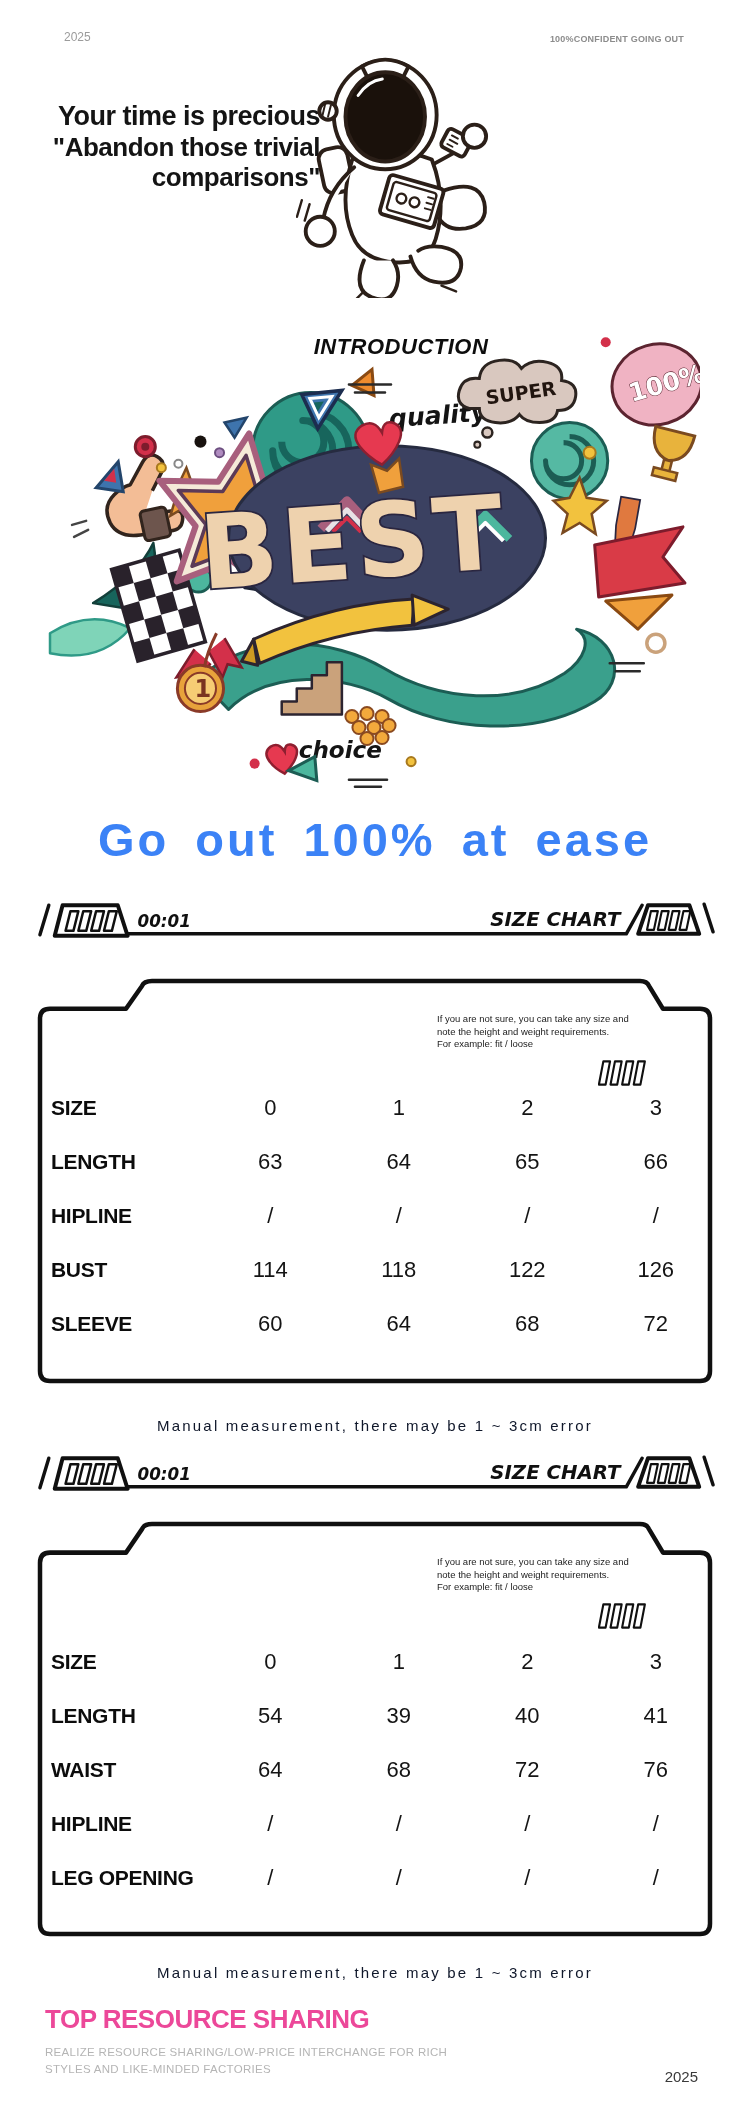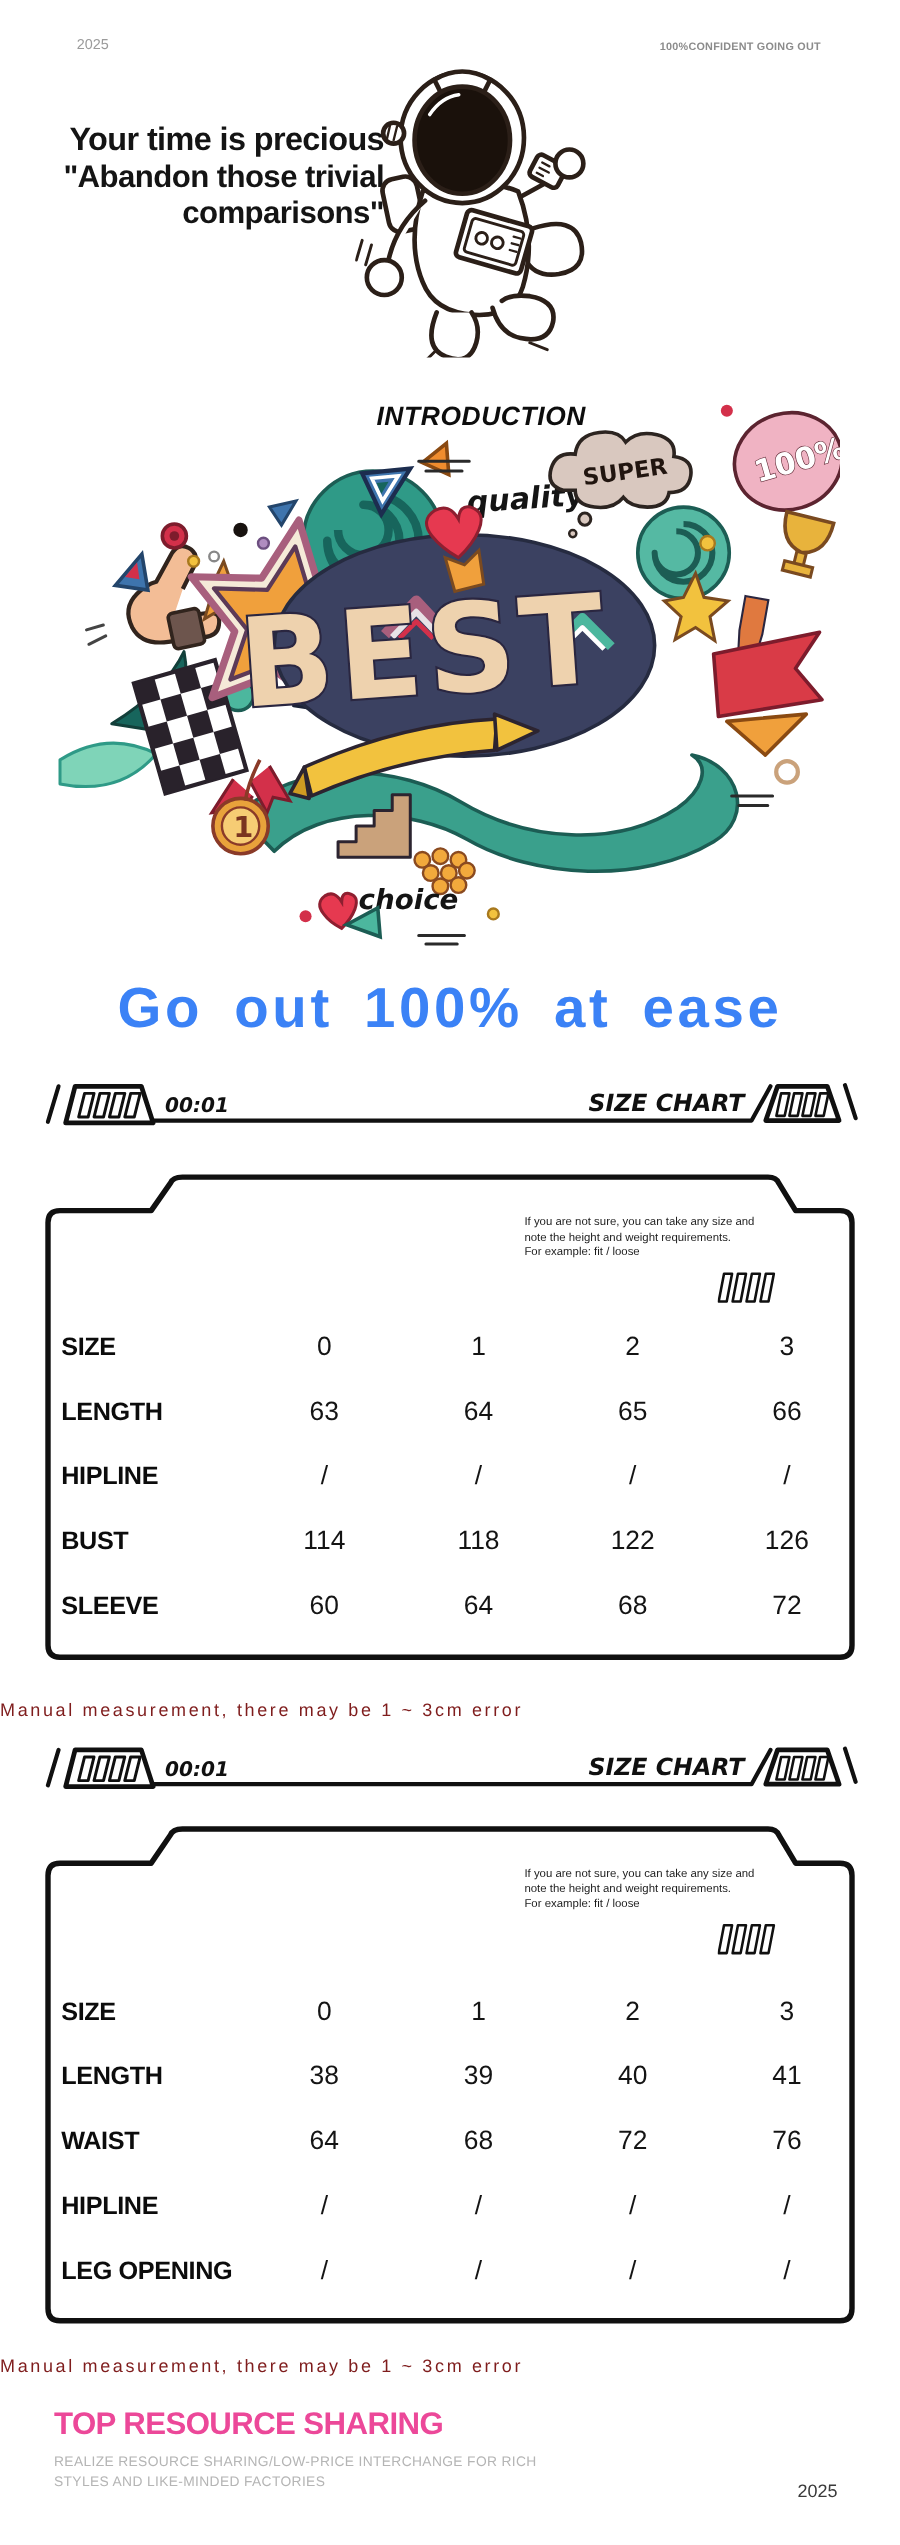--- a/index.html
+++ b/index.html
@@ -38,26 +38,26 @@
   .size-card { position:relative; width:690px; margin-left:30px; }
   .size-card.first { margin-top:35px; height:408px; }
   .size-card.second { margin-top:25px; height:418px; }
   .card-outline { position:absolute; inset:0; width:100%; height:100%; }
   .card-note { position:absolute; left:407px; top:36px; width:205px;
     font-size:9.5px; line-height:12.5px; color:#1c1c1c; }
   .card-bars { position:absolute; left:568px; top:80px; width:50px; height:32px; }
   .rows { position:absolute; left:0; right:0; }
   .size-card.first .rows { top:104px; }
   .size-card.second .rows { top:115px; }
-  .trow { display:flex; align-items:flex-end; height:54px; padding-left:21px; }
+  .trow { display:flex; align-items:center; height:54px; padding-left:21px; }
   .tlabel { width:155px; font-size:21px; font-weight:bold; letter-spacing:-.3px; color:#0c0c0c; }
   .tcell { flex:1; text-align:center; font-size:22px; color:#141414; }
 
-  .measure-note { margin-top:30px; height:22px; line-height:22px; text-align:left;
-    font-size:15px; letter-spacing:2.2px; color:#7f1d1d; }
+  .measure-note { margin-top:30px; height:22px; line-height:22px; text-align:center;
+    font-size:15px; letter-spacing:2.2px; color:#0f172a; }
   .measure-note.second { margin-top:24px; }
 
   
   .footer { position:relative; margin-top:16px; height:121px; }
   .footer-title { position:absolute; left:45px; top:4px; font-size:26px; font-weight:bold;
     letter-spacing:-.5px; color:#ec4899; }
   .footer-sub { position:absolute; left:45px; top:44px; width:430px; font-size:11.5px;
     line-height:17px; color:#b5b5b5; letter-spacing:.3px; }
   .footer-year { position:absolute; right:52px; top:68px; font-size:15px; color:#3a3a3a; }
 
@@ -390,21 +390,21 @@
   <div class="rows">
     <div class="trow">
       <div class="tlabel">SIZE</div>
       <div class="tcell">0</div>
       <div class="tcell">1</div>
       <div class="tcell">2</div>
       <div class="tcell">3</div>
     </div>
     <div class="trow">
       <div class="tlabel">LENGTH</div>
-      <div class="tcell">38</div>
+      <div class="tcell">54</div>
       <div class="tcell">39</div>
       <div class="tcell">40</div>
       <div class="tcell">41</div>
     </div>
     <div class="trow">
       <div class="tlabel">WAIST</div>
       <div class="tcell">64</div>
       <div class="tcell">68</div>
       <div class="tcell">72</div>
       <div class="tcell">76</div>

